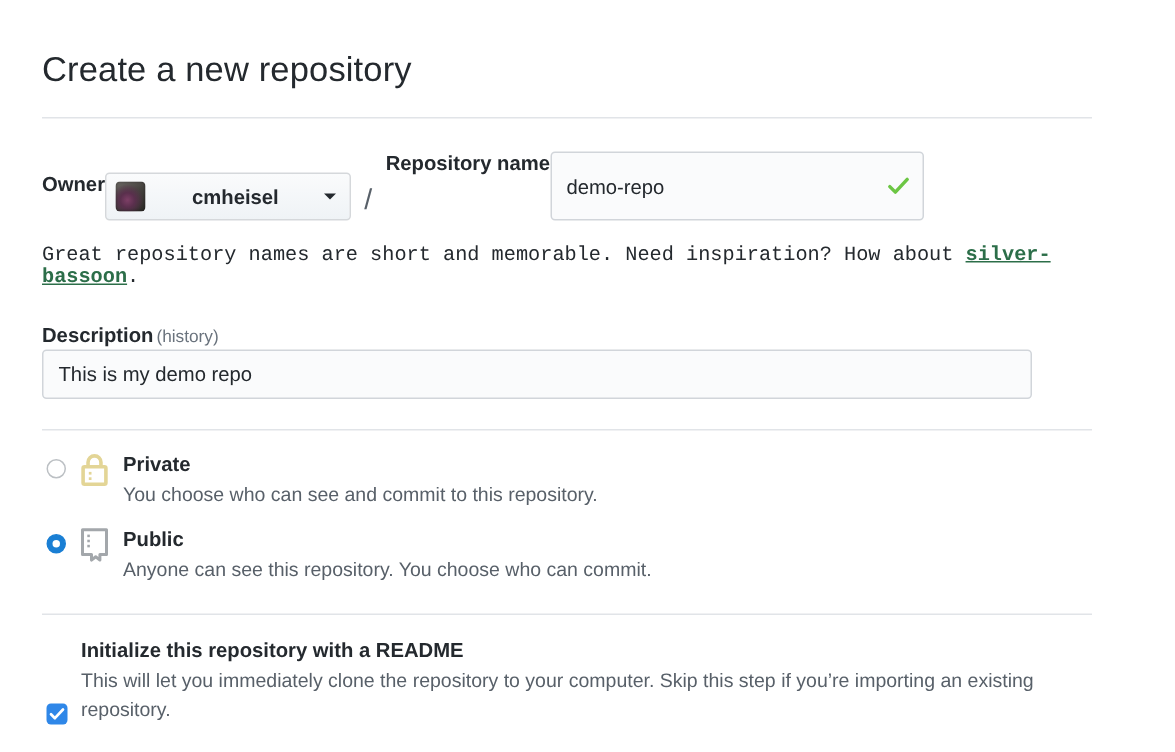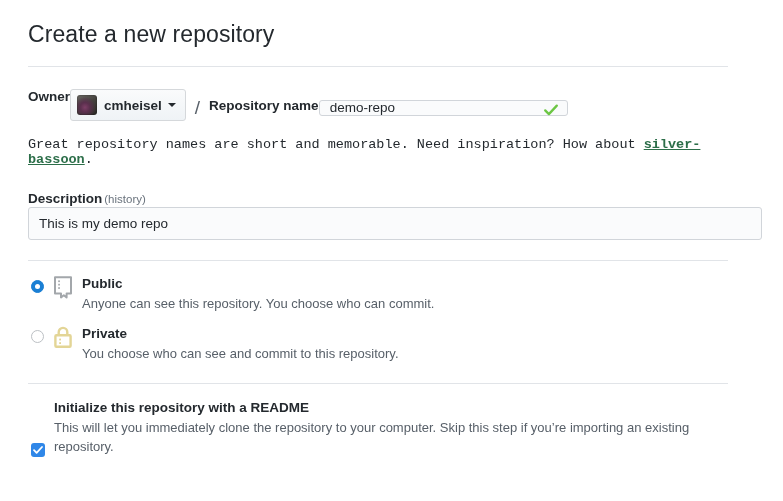--- a/index.html
+++ b/index.html
@@ -13,21 +13,21 @@
     font-family: "Liberation Sans", sans-serif;
     color: #24292e;
     overflow: hidden;
   }
 
   .page {
     position: relative;
     width: 783px;
     height: 501px;
     box-sizing: border-box;
-    padding: 4px 28px;
+    padding: 16px 28px;
   }
 
   
   .page-title {
     font-size: 23px;
     font-weight: 400;
     color: #24292e;
     margin: 0;
     padding-top: 17px;
     letter-spacing: 0.1px;
@@ -77,20 +77,21 @@
     box-sizing: border-box;
     padding: 0 9px 0 6px;
     background: linear-gradient(#fafbfc, #eff3f6);
     border: 1px solid #d5d8db;
     border-radius: 3px;
     font-size: 13.5px;
     font-weight: bold;
     color: #24292e;
     cursor: pointer;
     white-space: nowrap;
+    gap: 24px;
   }
   .avatar {
     width: 20px;
     height: 20px;
     border-radius: 3px;
     margin-right: 7px;
     flex: none;
     background:
       radial-gradient(circle at 40% 62%, #7d3f66 0%, #5a2f4d 28%, rgba(40,28,38,0) 62%),
       linear-gradient(150deg, #6d6a66 0%, #46433f 45%, #2b2926 100%);
@@ -107,21 +108,21 @@
   .slash {
     font-size: 19px;
     color: #586069;
     margin: 0 9px 4px 9px;
     line-height: 1;
   }
 
   .repo-name-wrap { position: relative; }
   .text-input {
     box-sizing: border-box;
-    height: 16px;
+    height: 46px;
     padding: 0 30px 0 10px;
     font-size: 13.5px;
     font-family: "Liberation Sans", sans-serif;
     color: #24292e;
     background: #fafbfc;
     border: 1px solid #d1d5da;
     border-radius: 3px;
     outline: none;
   }
   .repo-name-input { width: 249px; }
@@ -143,21 +144,21 @@
     font-family: Liberation Mono, monospace;
   }
   .suggestion {
     color: #2c6e49;
     font-weight: bold;
   }
 
   
   .desc-block { margin-top: 22px; }
   .desc-input {
-    width: 734px;
+    width: 660px;
     height: 33px;
     padding: 0 10px;
   }
 
   
   .vis-group { margin-top: 14px; }
   .vis-option {
     display: flex;
     align-items: flex-start;
     margin-bottom: 12px;
@@ -276,49 +277,49 @@
   <div class="desc-block">
     <span class="field-label">
       <span>Description</span><span class="optional">(history)</span>
     </span>
     <input class="text-input desc-input" type="text" value="This is my demo repo" style="">
   </div>
 
   <hr class="divider divider-mid">
 
   <div class="vis-group">
+
+    <div class="vis-option">
+      <span class="radio"></span>
+      <svg class="vis-icon" width="20" height="24" viewBox="0 0 20 24">
+        <path d="M5.7 9.6 V6.2 a4.3 4.3 0 0 1 8.6 0 V9.6" fill="none" stroke="#e3d596" stroke-width="2.4"></path>
+        <rect x="2.4" y="9.2" width="15.2" height="11.6" rx="1" fill="none" stroke="#e3d596" stroke-width="2.4"></rect>
+        <rect x="6.2" y="12.6" width="1.8" height="1.8" fill="#e3d596"></rect>
+        <rect x="6.2" y="16.2" width="1.8" height="1.8" fill="#e3d596"></rect>
+      </svg>
+      <span class="vis-text">
+        <span class="vis-title">Private</span>
+        <span class="vis-desc">You choose who can see and commit to this repository.</span>
+      </span>
+    </div>
 
     <div class="vis-option">
       <span class="radio checked"></span>
       <svg class="vis-icon" width="20" height="24" viewBox="0 0 20 24">
         <path d="M2 1.2 H18 V17.6 H13.6 V21.4 L10.8 19.2 L8 21.4 V17.6 H2 Z" fill="none" stroke="#a3a7ab" stroke-width="2" stroke-linejoin="round"></path>
         <rect x="5.2" y="4.4" width="1.7" height="1.7" fill="#a3a7ab"></rect>
         <rect x="5.2" y="7.8" width="1.7" height="1.7" fill="#a3a7ab"></rect>
         <rect x="5.2" y="11.2" width="1.7" height="1.7" fill="#a3a7ab"></rect>
       </svg>
       <span class="vis-text">
         <span class="vis-title">Public</span>
         <span class="vis-desc">Anyone can see this repository. You choose who can commit.</span>
       </span>
     </div>
 
-    <div class="vis-option">
-      <span class="radio"></span>
-      <svg class="vis-icon" width="20" height="24" viewBox="0 0 20 24">
-        <path d="M5.7 9.6 V6.2 a4.3 4.3 0 0 1 8.6 0 V9.6" fill="none" stroke="#e3d596" stroke-width="2.4"></path>
-        <rect x="2.4" y="9.2" width="15.2" height="11.6" rx="1" fill="none" stroke="#e3d596" stroke-width="2.4"></rect>
-        <rect x="6.2" y="12.6" width="1.8" height="1.8" fill="#e3d596"></rect>
-        <rect x="6.2" y="16.2" width="1.8" height="1.8" fill="#e3d596"></rect>
-      </svg>
-      <span class="vis-text">
-        <span class="vis-title">Private</span>
-        <span class="vis-desc">You choose who can see and commit to this repository.</span>
-      </span>
-    </div>
-
   </div>
 
   <hr class="divider divider-bot">
 
   <div class="readme-block">
     <span class="checkbox">
       <svg width="12" height="12" viewBox="0 0 12 12">
         <path d="M2 6.2 L4.6 8.8 L10 3" fill="none" stroke="#ffffff" stroke-width="1.8" stroke-linecap="round" stroke-linejoin="round"></path>
       </svg>
     </span>

